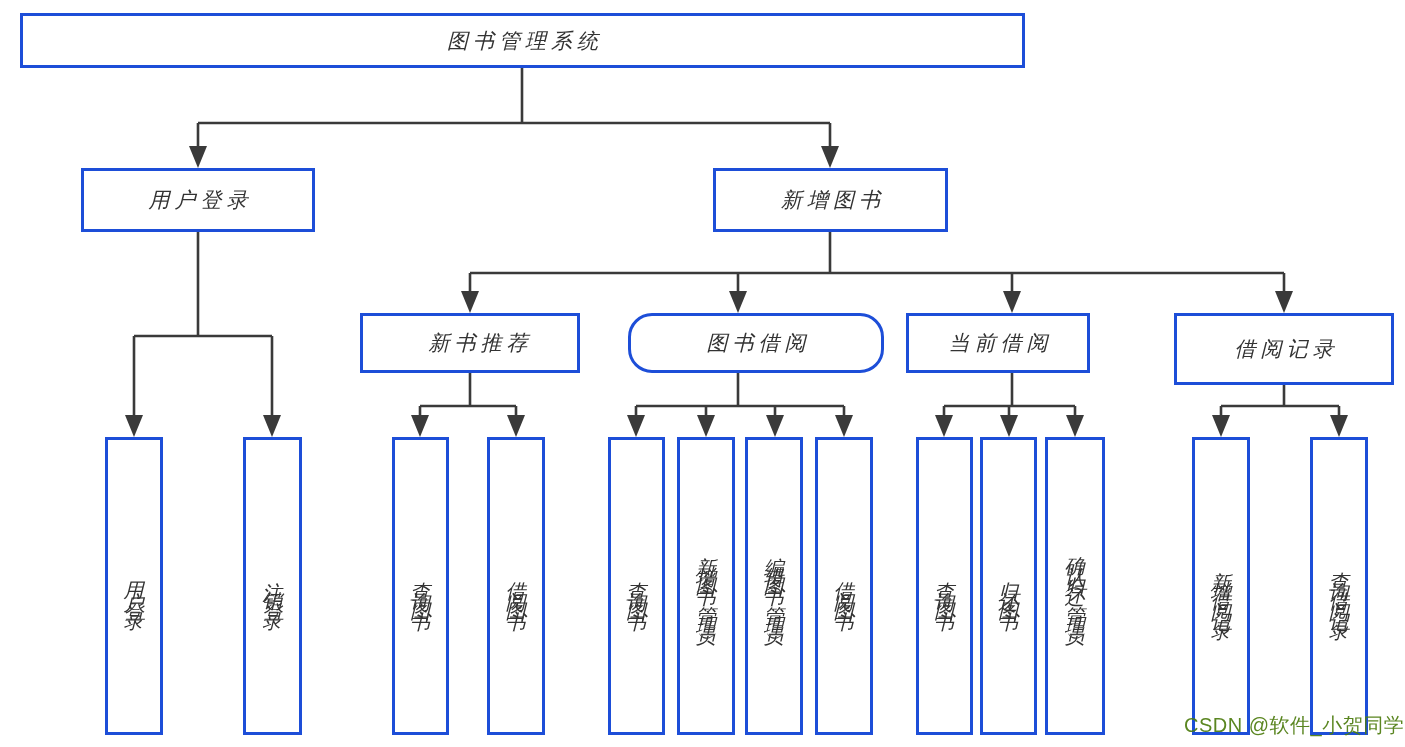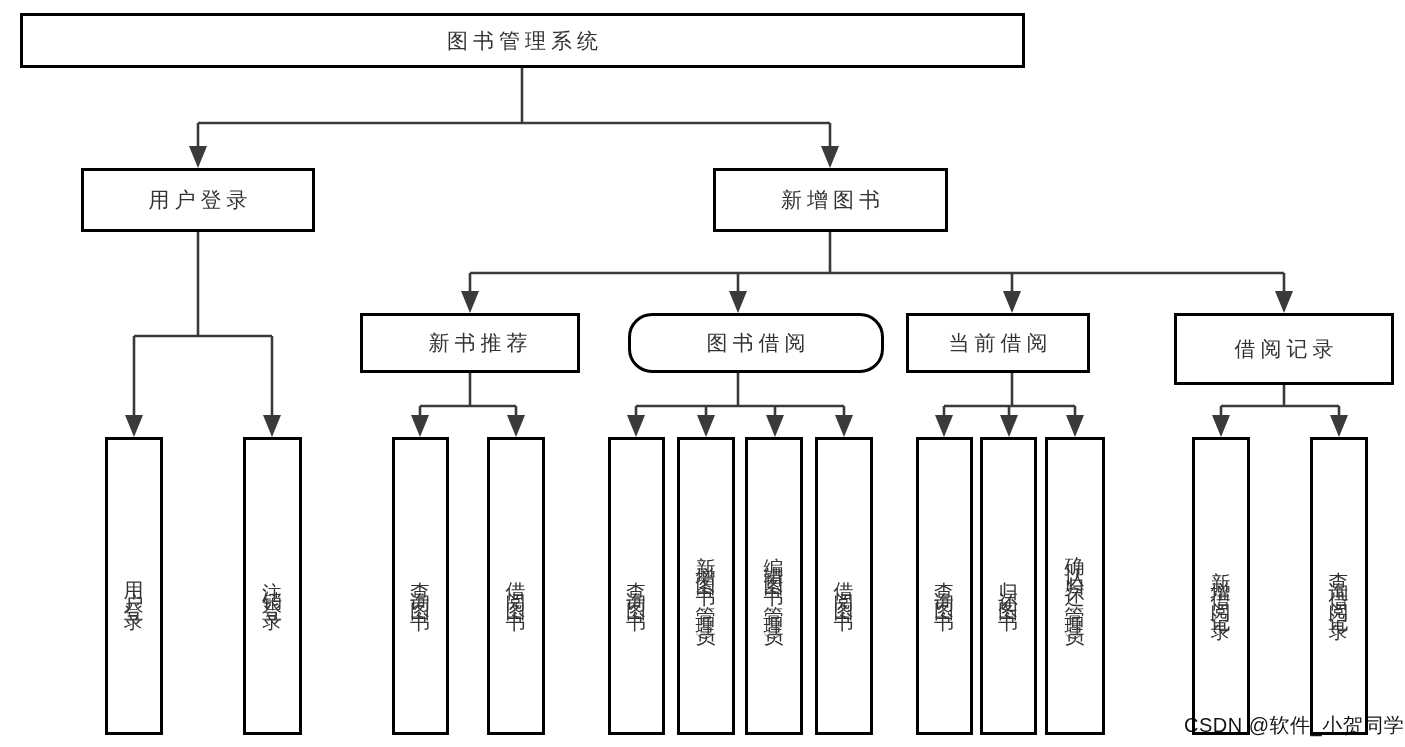--- a/index.html
+++ b/index.html
@@ -25,27 +25,28 @@
     stroke-width: 2.6;
     fill: none;
   }
   #wires polygon {
     fill: #3a3a3a;
     stroke: none;
   }
   .node {
     position: absolute;
     box-sizing: border-box;
-    border: 3px solid #000000;
+    border: 3px solid #1d4ed8;
     background: #ffffff;
     color: #333333;
     display: flex;
     align-items: center;
     justify-content: center;
     z-index: 1;
+    font-style: italic;
   }
   .hnode {
     font-size: 21px;
     letter-spacing: 5px;
     text-indent: 5px;
     white-space: nowrap;
   }
   .vnode .vlabel {
     writing-mode: vertical-rl;
     text-orientation: mixed;
@@ -54,21 +55,21 @@
     line-height: 1;
     color: #333333;
   }
   .watermark {
     position: absolute;
     left: 1184px;
     top: 712px;
     z-index: 3;
     font-size: 20px;
     letter-spacing: 0.5px;
-    color: #000000;
+    color: #4d7c0f;
     opacity: 0.92;
     white-space: nowrap;
   }
 </style>
 </head>
 <body>
 
 <div id="canvas">
 
   <svg id="wires" width="1405" height="747" viewBox="0 0 1405 747">

